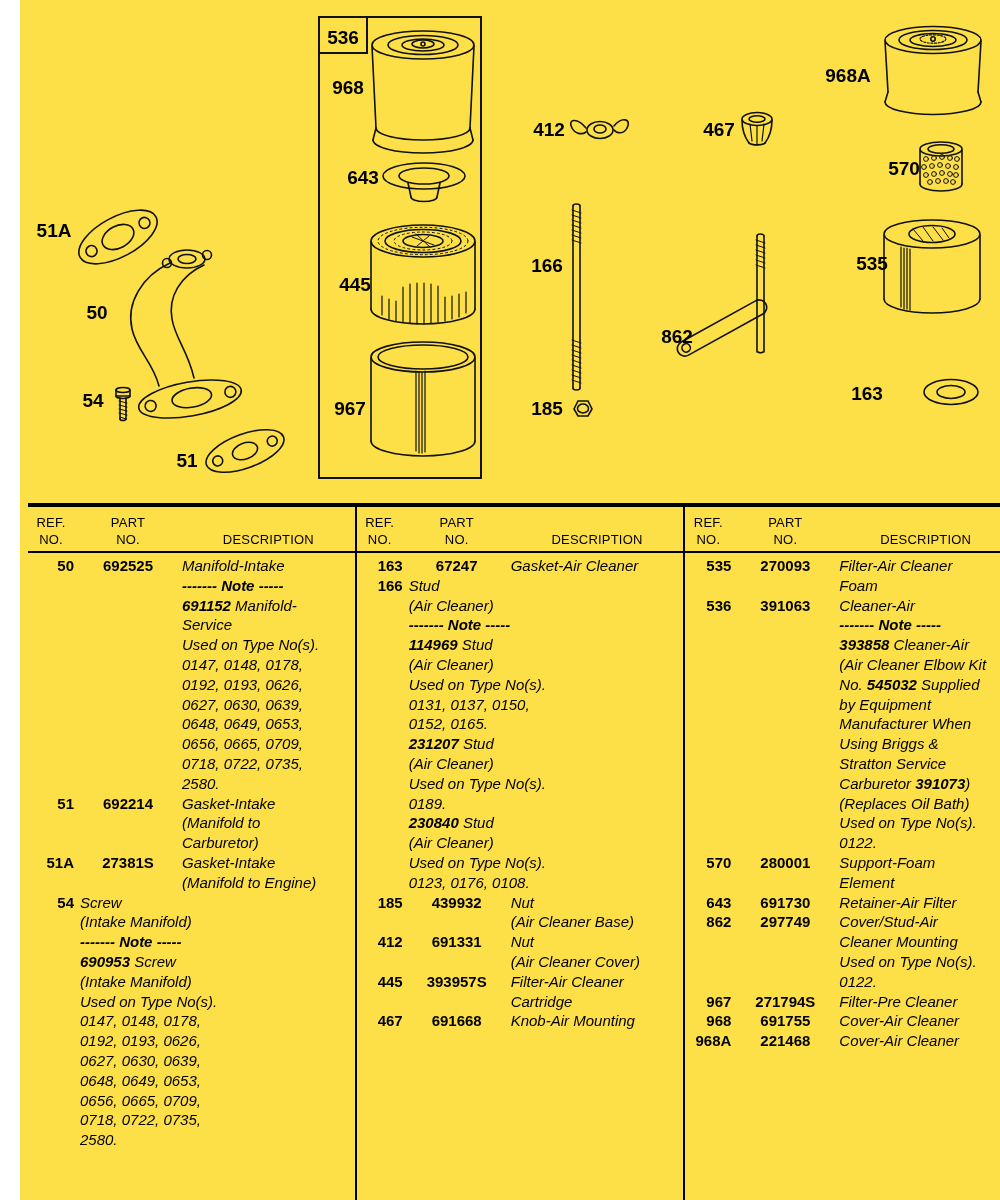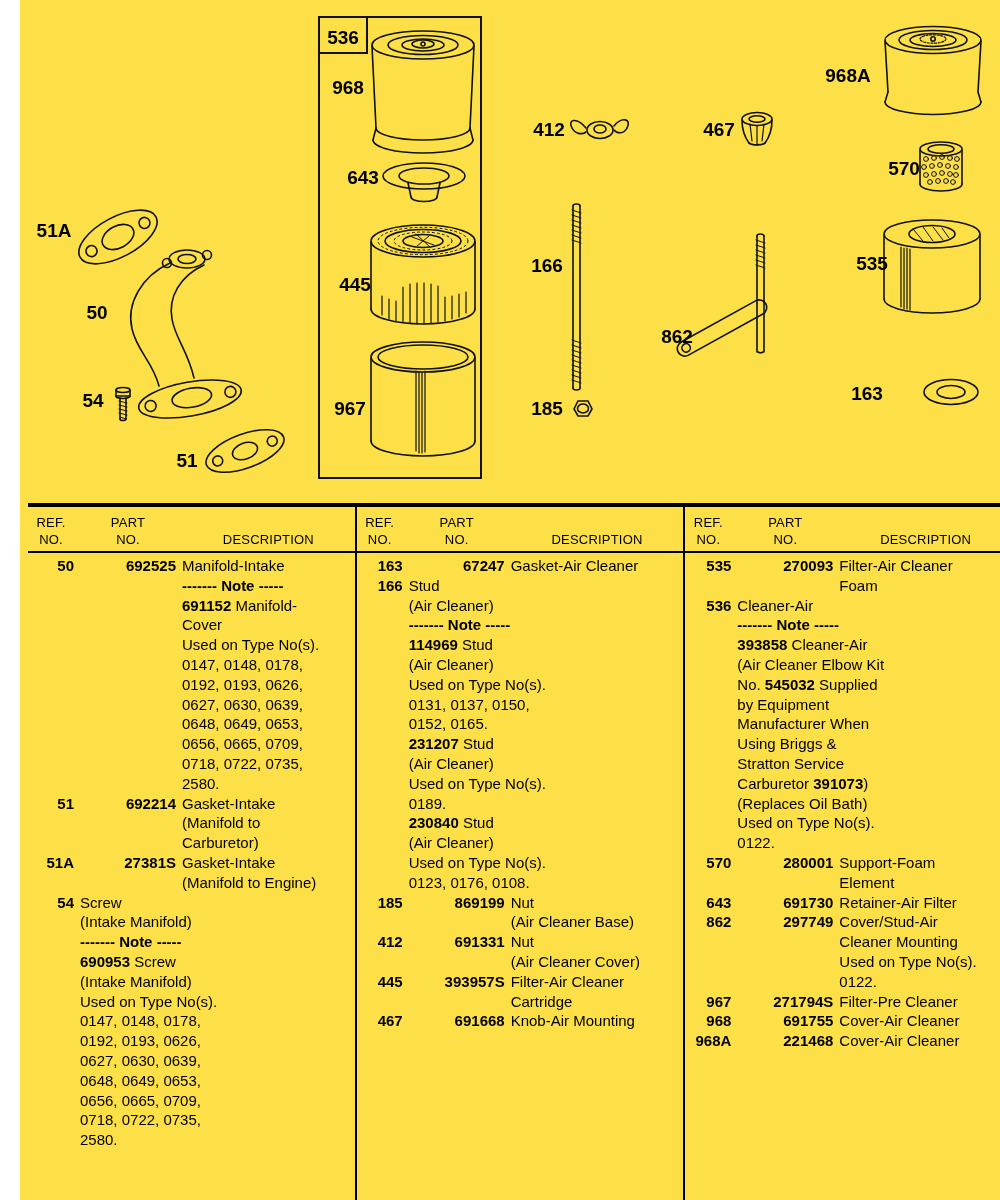--- a/index.html
+++ b/index.html
@@ -32,22 +32,22 @@
     display:grid; grid-template-columns:46px 96px 1fr; column-gap:6px;
     border-bottom:2px solid #000;
     padding:7px 0 3px 0; height:46px;
   }
   .hcell { text-align:center; font-size:13px; line-height:17px; letter-spacing:.2px; }
   .hcell.hdesc { align-self:end; padding-bottom:0; }
 
   .pbody { padding-top:3px; }
   .entry { display:grid; grid-template-columns:46px 96px 1fr; column-gap:6px; }
   .entry .ref  { text-align:right; font-weight:bold; white-space:nowrap; }
-  .entry .part { text-align:right; font-weight:bold; white-space:nowrap; }
-  .entry .desc { min-width:0; }
+  .entry .part { text-align:center; font-weight:bold; white-space:nowrap; }
+  .entry .desc { min-width:0;font-style:italic; }
   .entry .dline { white-space:nowrap; }
   b { font-weight:bold; }
 </style>
 </head>
 <body>
 <div class="stage">
 
 <svg class="diagram" width="1000" height="503" viewBox="0 0 1000 503" xmlns="http://www.w3.org/2000/svg">
 
   <g fill="none" stroke="#111" stroke-width="1.6" stroke-linecap="round">
@@ -264,21 +264,21 @@
       <div class="hcell hdesc">DESCRIPTION</div>
     </div>
     <div class="pbody">
           <div class="entry">
             <div class="ref">50</div>
             <div class="part">692525</div>
             <div class="desc">
               <div class="dline">Manifold-Intake</div>
               <div class="dline"><b>------- Note -----</b></div>
               <div class="dline"><b>691152</b> Manifold-</div>
-              <div class="dline">Cover</div>
+              <div class="dline">Service</div>
               <div class="dline">Used on Type No(s).</div>
               <div class="dline">0147, 0148, 0178,</div>
               <div class="dline">0192, 0193, 0626,</div>
               <div class="dline">0627, 0630, 0639,</div>
               <div class="dline">0648, 0649, 0653,</div>
               <div class="dline">0656, 0665, 0709,</div>
               <div class="dline">0718, 0722, 0735,</div>
               <div class="dline">2580.</div>
             </div>
           </div>
@@ -356,21 +356,21 @@
               <div class="dline">Used on Type No(s).</div>
               <div class="dline">0189.</div>
               <div class="dline"><b>230840</b> Stud</div>
               <div class="dline">(Air Cleaner)</div>
               <div class="dline">Used on Type No(s).</div>
               <div class="dline">0123, 0176, 0108.</div>
             </div>
           </div>
           <div class="entry">
             <div class="ref">185</div>
-            <div class="part">869199</div>
+            <div class="part">439932</div>
             <div class="desc">
               <div class="dline">Nut</div>
               <div class="dline">(Air Cleaner Base)</div>
             </div>
           </div>
           <div class="entry">
             <div class="ref">412</div>
             <div class="part">691331</div>
             <div class="desc">
               <div class="dline">Nut</div>
@@ -411,20 +411,21 @@
           <div class="entry">
             <div class="ref">535</div>
             <div class="part">270093</div>
             <div class="desc">
               <div class="dline">Filter-Air Cleaner</div>
               <div class="dline">Foam</div>
             </div>
           </div>
           <div class="entry">
             <div class="ref">536</div>
+            <div class="part">391063</div>
             <div class="desc">
               <div class="dline">Cleaner-Air</div>
               <div class="dline"><b>------- Note -----</b></div>
               <div class="dline"><b>393858</b> Cleaner-Air</div>
               <div class="dline">(Air Cleaner Elbow Kit</div>
               <div class="dline">No. <b>545032</b> Supplied</div>
               <div class="dline">by Equipment</div>
               <div class="dline">Manufacturer When</div>
               <div class="dline">Using Briggs &amp;</div>
               <div class="dline">Stratton Service</div>

